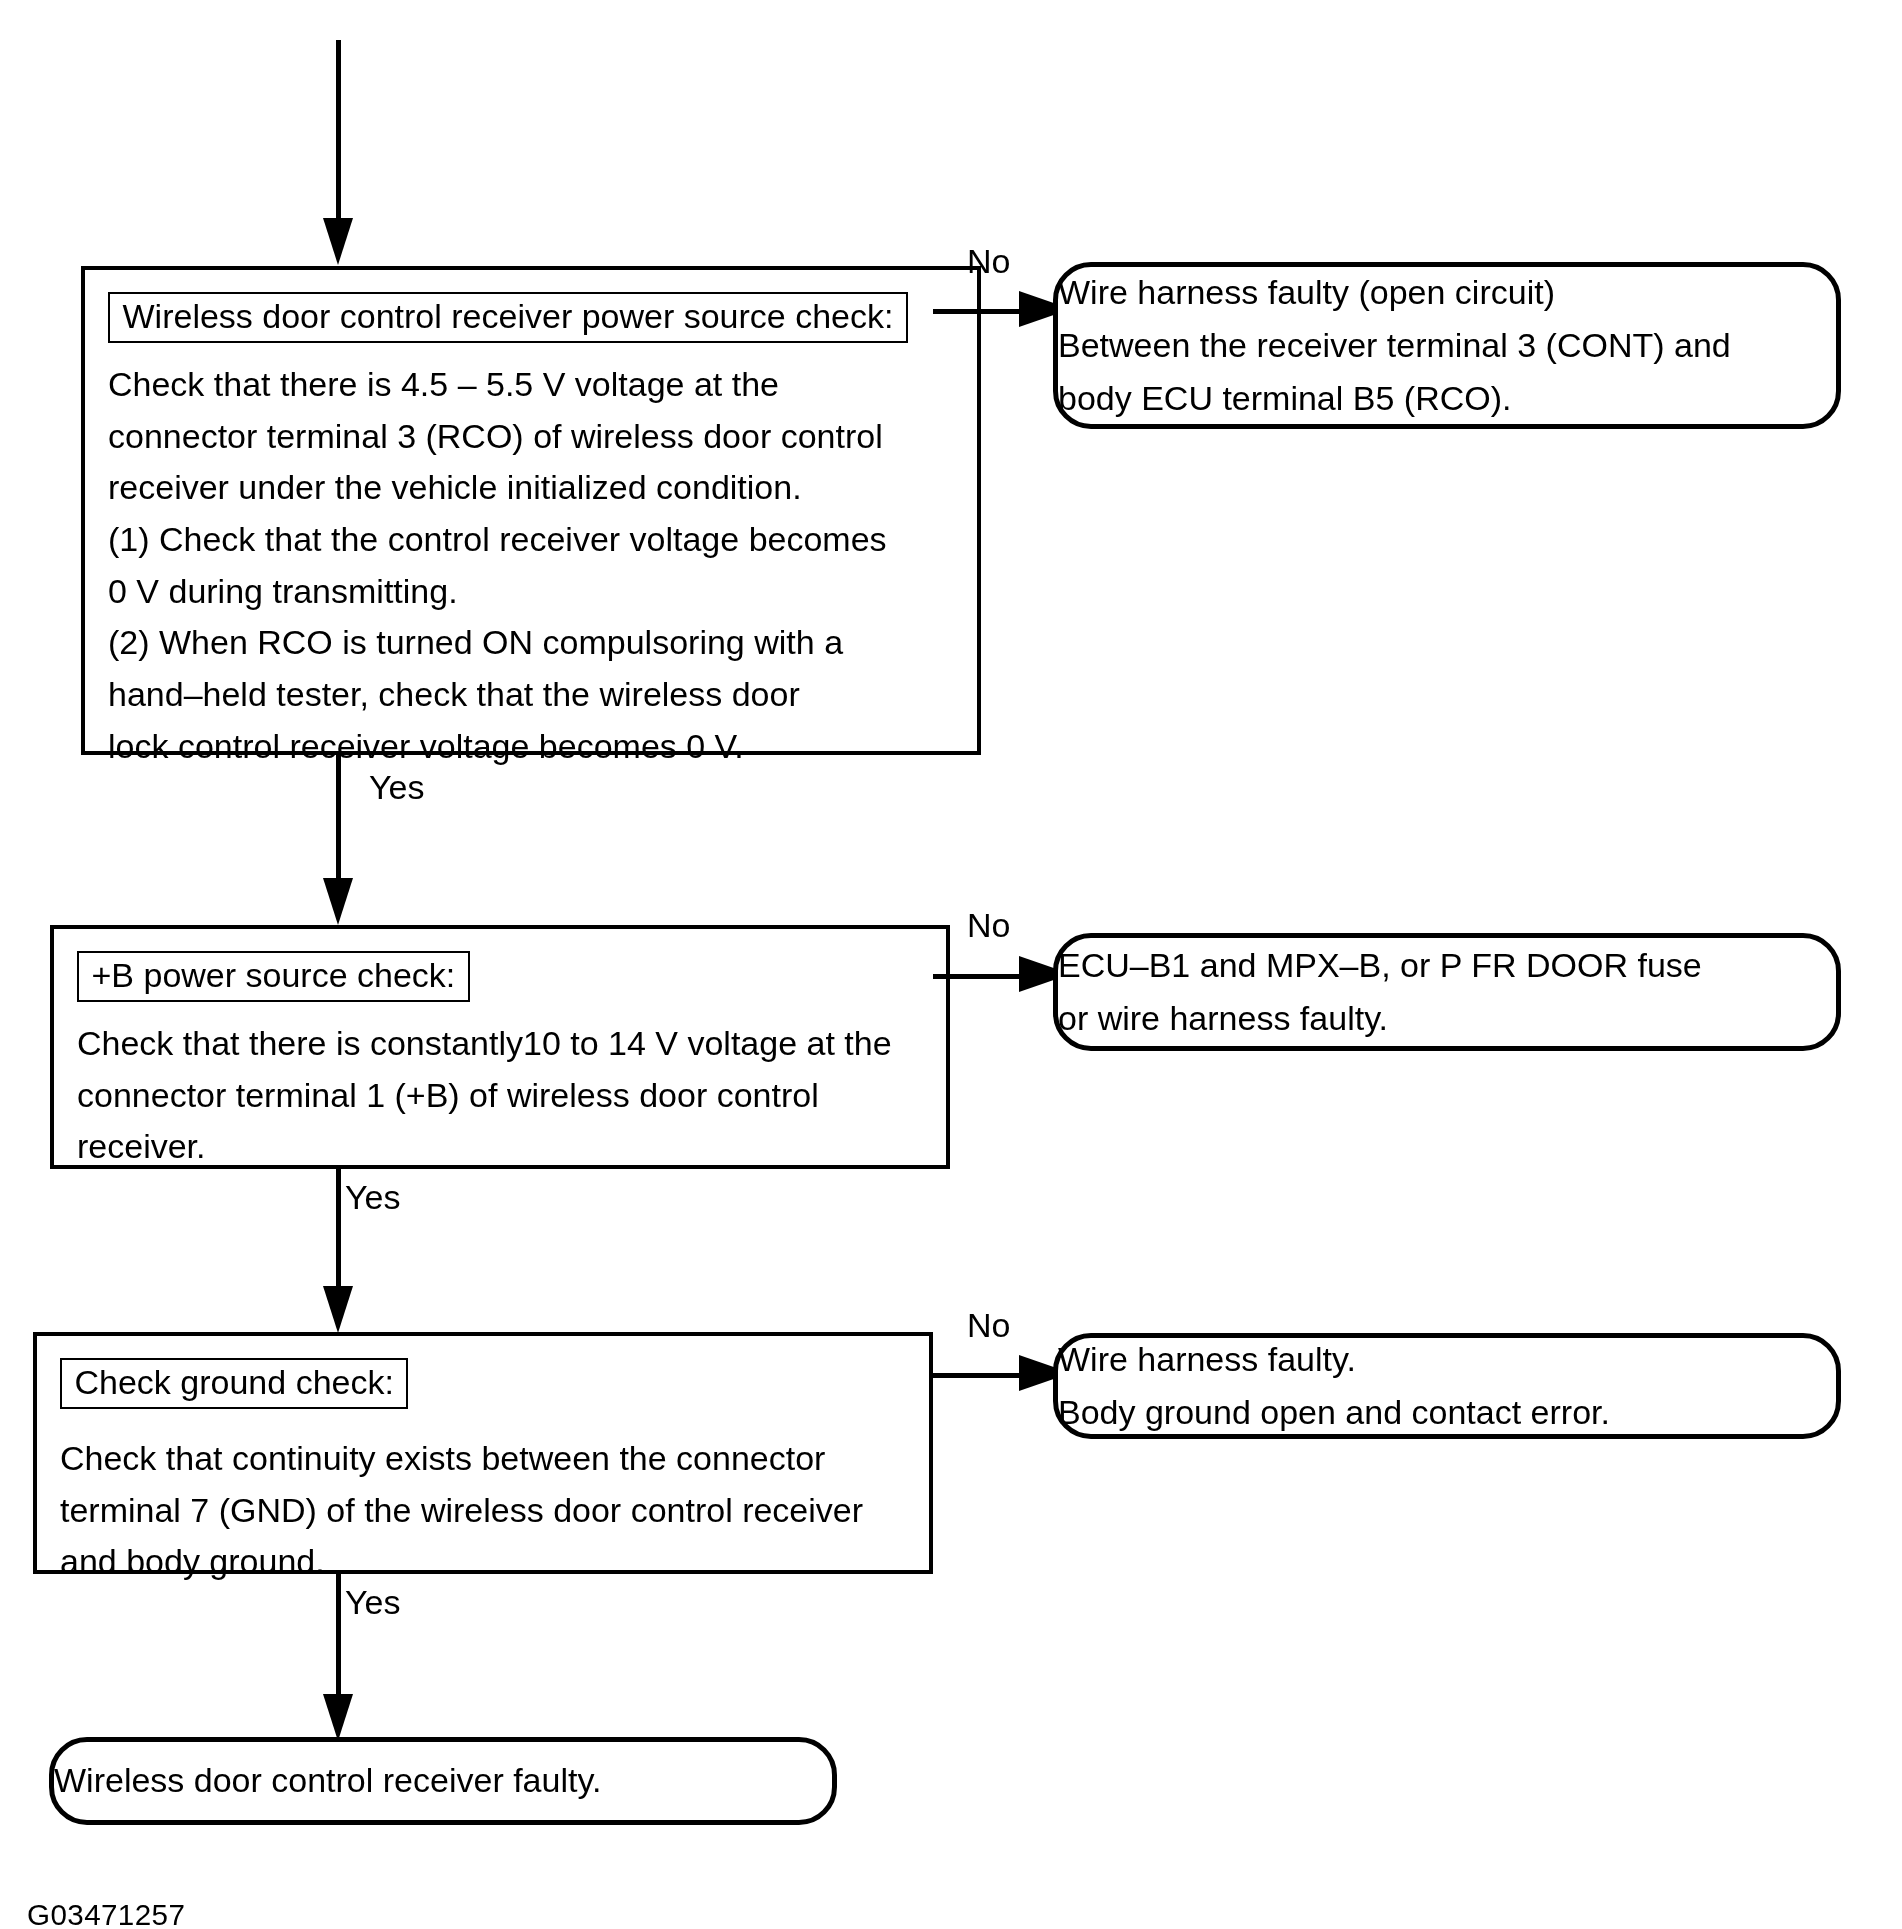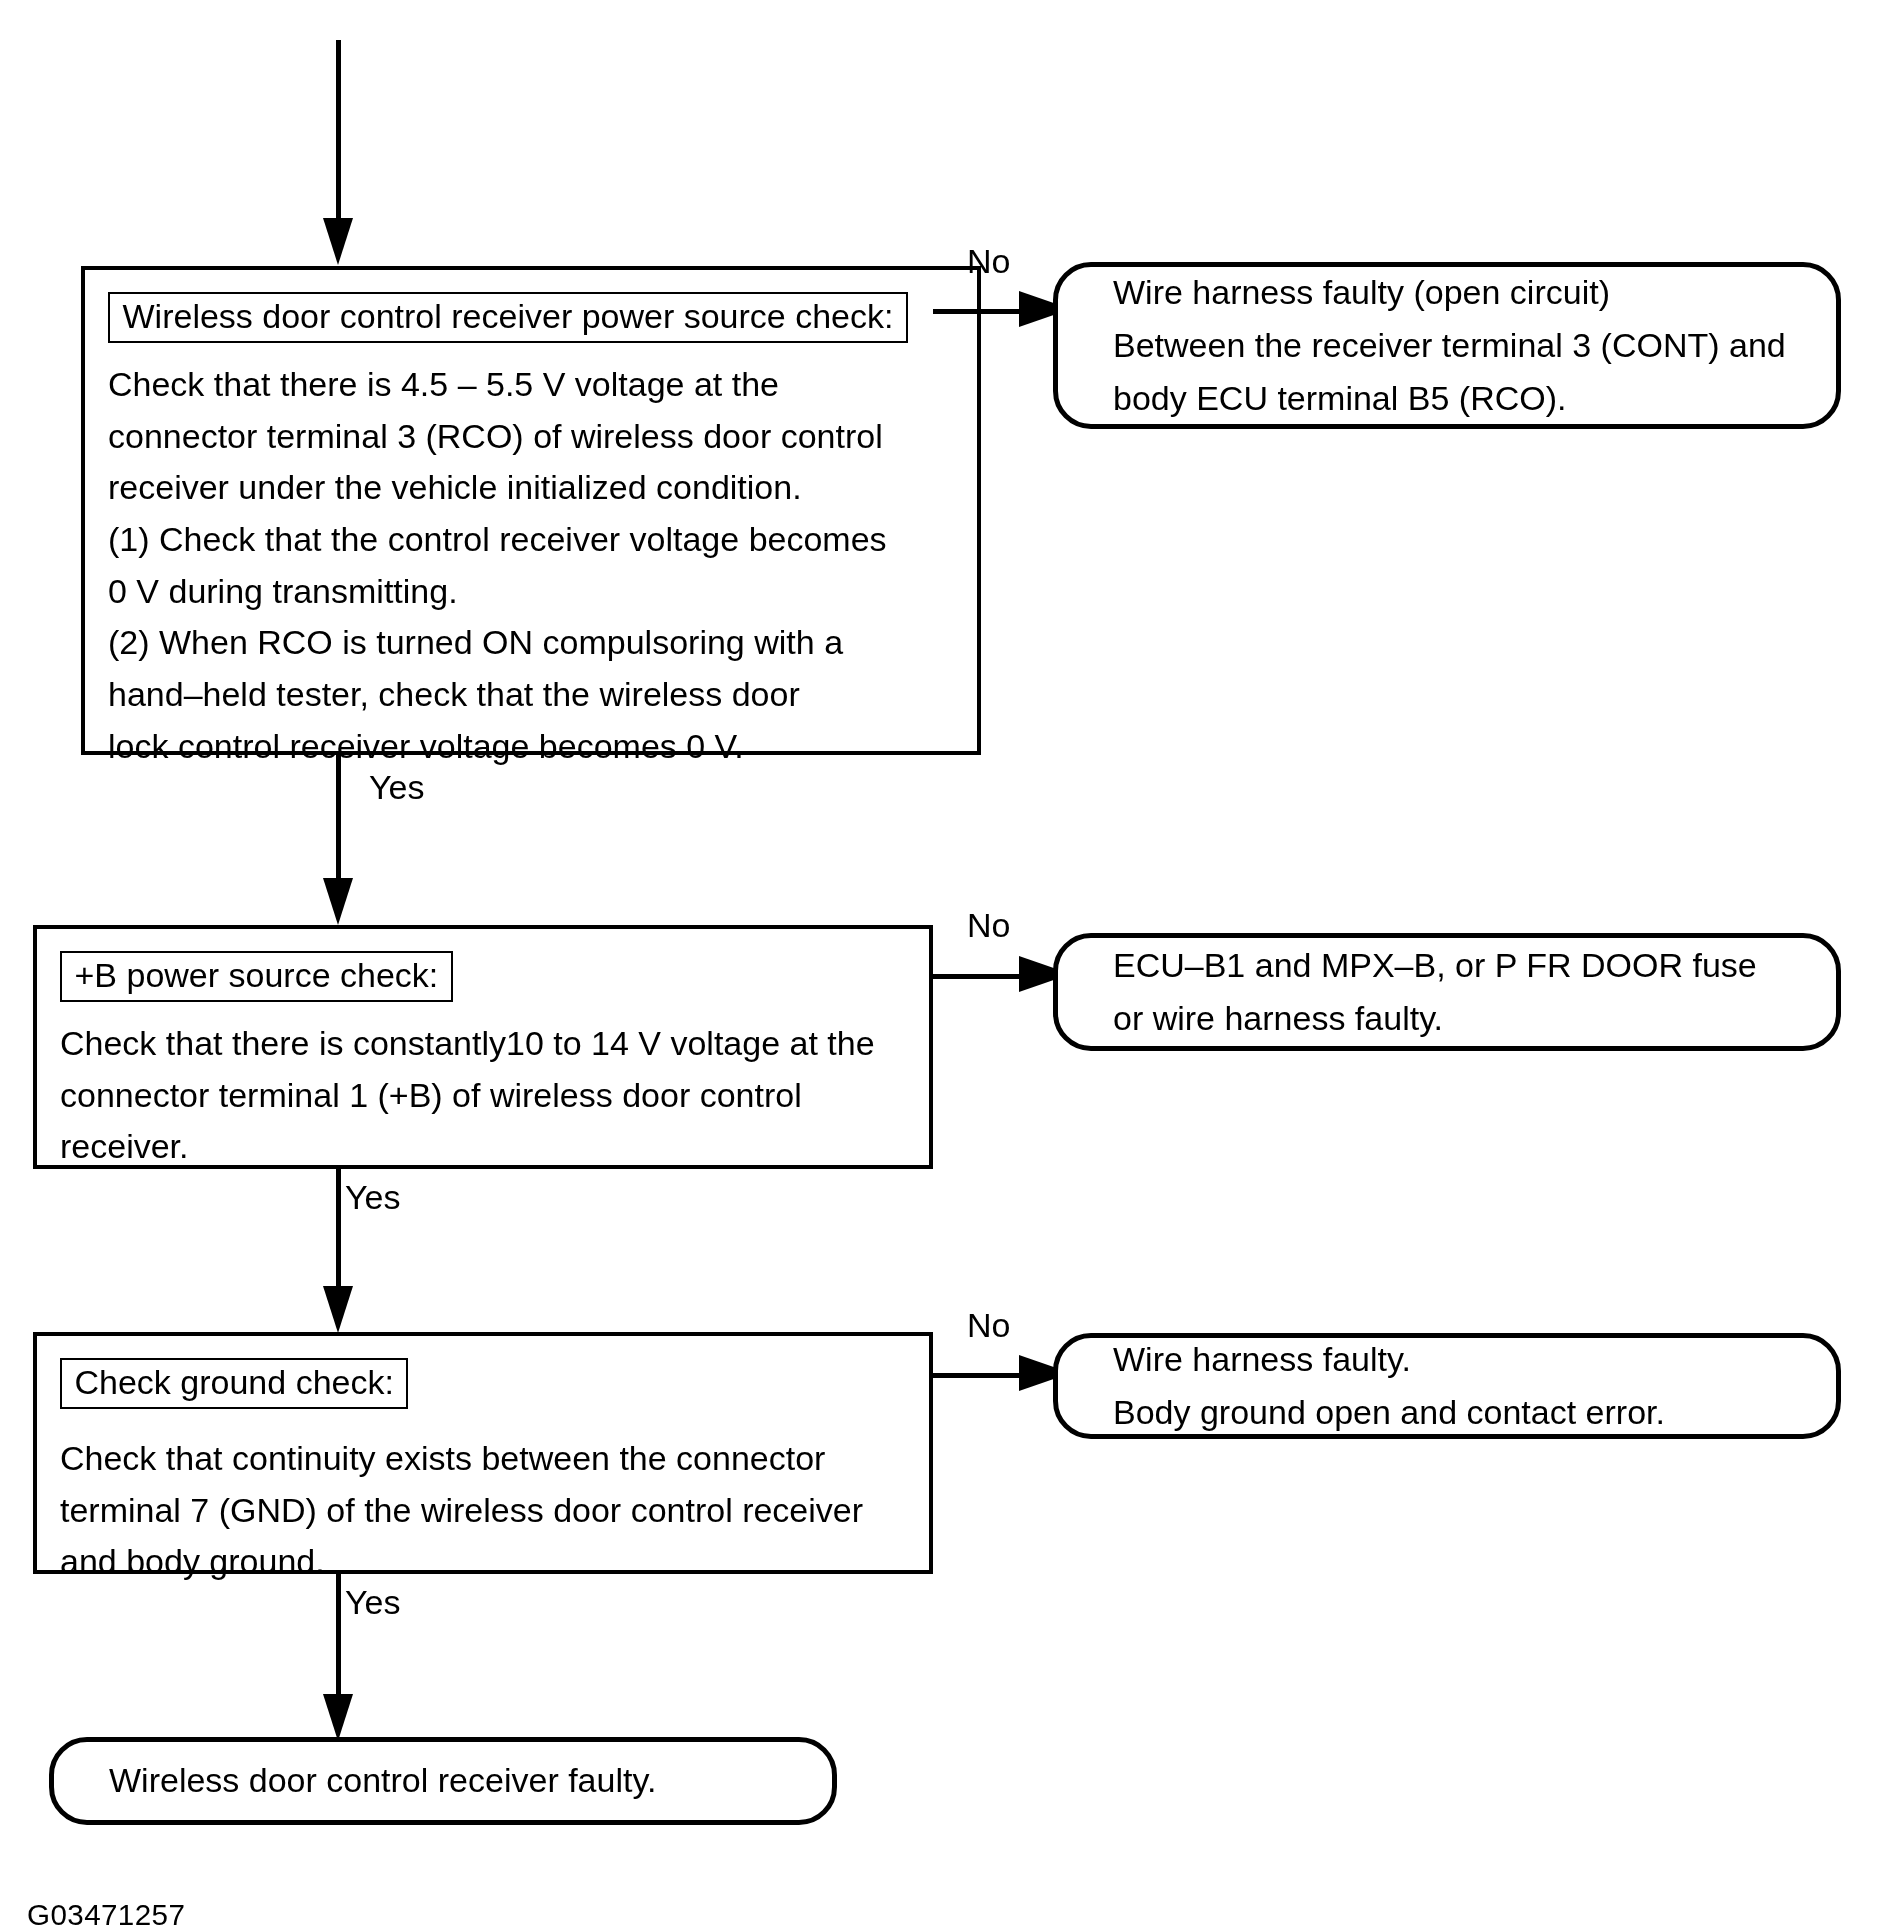--- a/index.html
+++ b/index.html
@@ -57,22 +57,20 @@
     border: 5.4px solid #000000;
     border-radius: 38px;
     background: #ffffff;
     display: flex;
     align-items: center;
   }
   .round-text {
     font-size: 34px;
     line-height: 1.56;
     white-space: pre-line;
-    padding-left: 27px;
-    margin-left: 28px;
   }
 
   
   .vline { background: #000000; width: 5.4px; }
   .hline { background: #000000; height: 5.4px; }
 
   
   .arrow-down {
     width: 0; height: 0;
     border-left: 15px solid transparent;
@@ -130,21 +128,21 @@
   <div class="abs round-box" style="left:1053px; top:262px; width:788px; height:167px;">
     <div class="round-text">Wire harness faulty (open circuit)
 Between the receiver terminal 3 (CONT) and
 body ECU terminal B5 (RCO).</div>
   </div>
 
   <div class="abs vline" style="left:336px; top:755px; height:124px;"></div>
   <div class="abs arrow-down" style="left:323px; top:878px;"></div>
   <div class="abs branch-label" style="left:369px; top:770px;">Yes</div>
 
-  <div class="abs rect-box" style="left:33px; top:925px; width:900px; height:244px;">
+  <div class="abs rect-box" style="left:50px; top:925px; width:900px; height:244px;">
     <div class="box-inner">
       <span class="caption">+B power source check:</span>
       <div class="body-text" style="margin-top:16px;">Check that there is constantly10 to 14 V voltage at the
 connector terminal 1 (+B) of wireless door control
 receiver.</div>
     </div>
   </div>
 
   <div class="abs hline" style="left:933px; top:974px; width:118px;"></div>
   <div class="abs arrow-right" style="left:1019px; top:956px;"></div>

